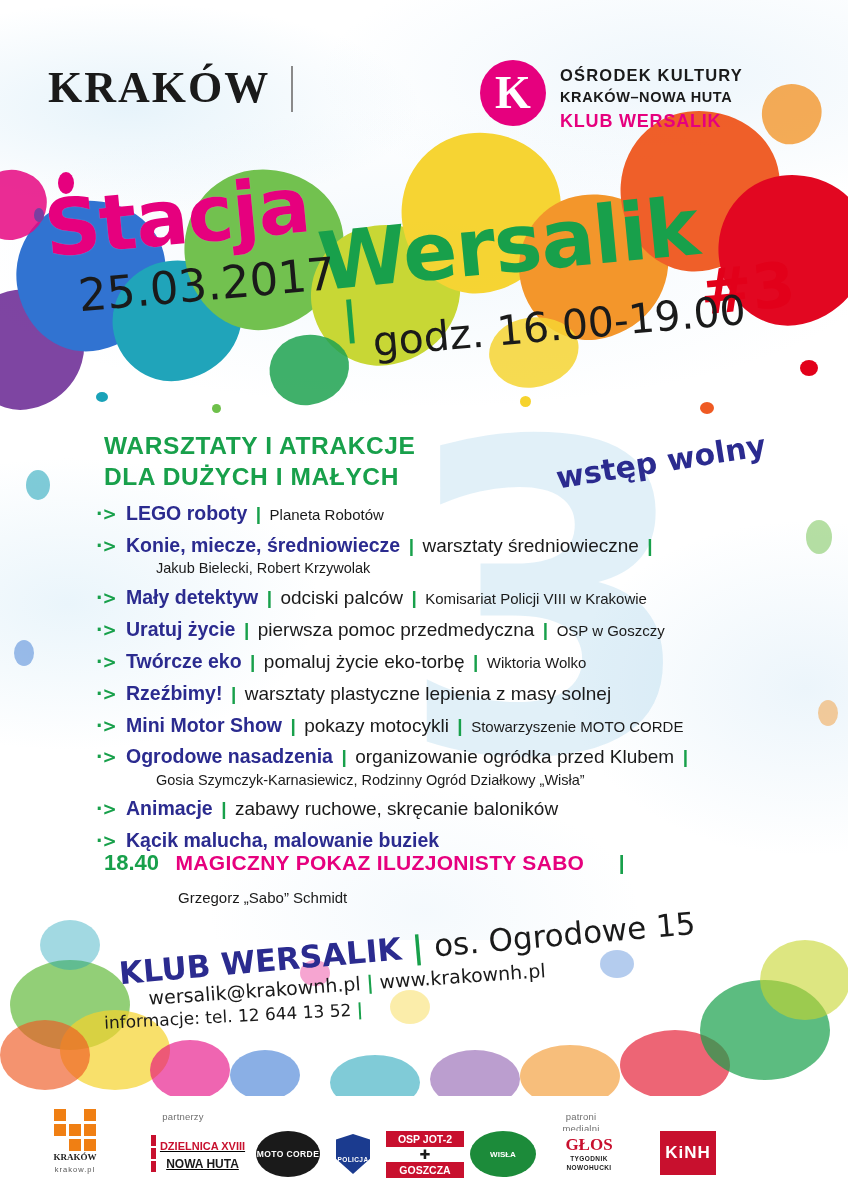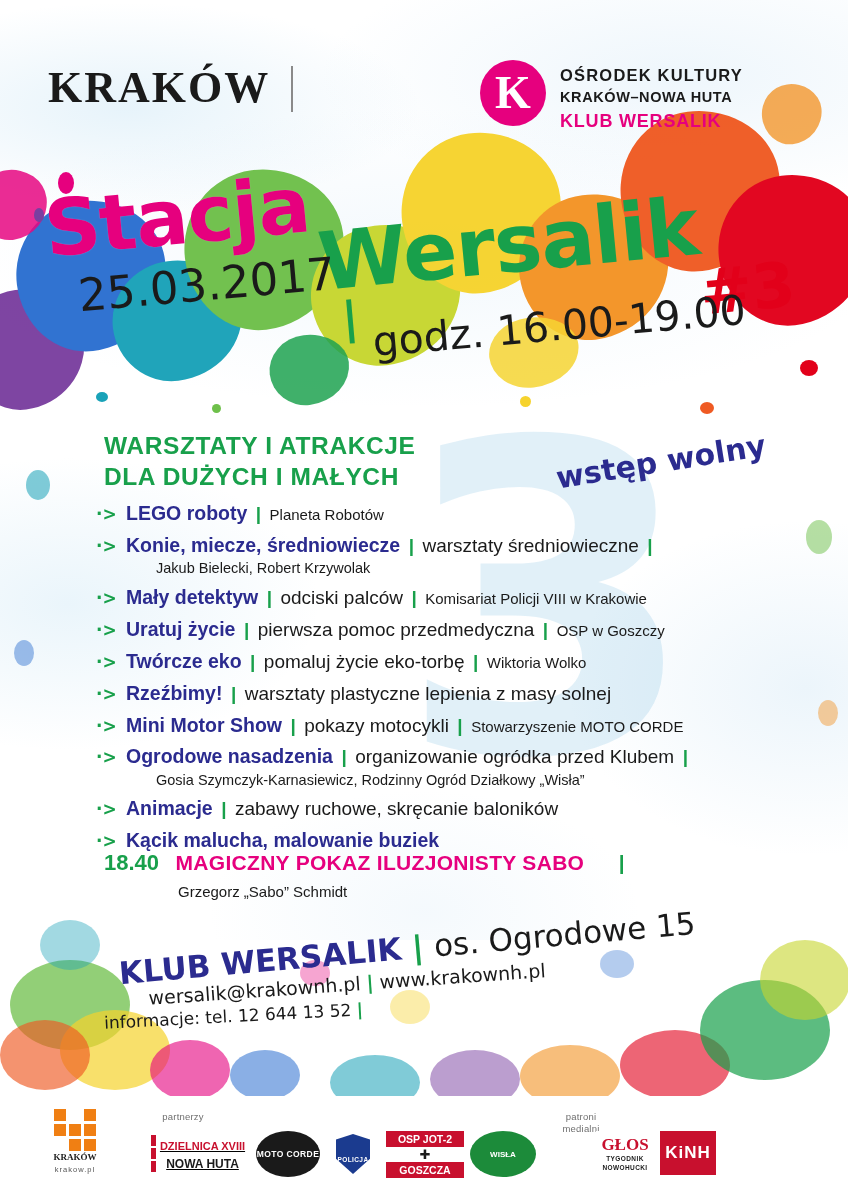--- a/index.html
+++ b/index.html
@@ -217,21 +217,21 @@
     font-family: "Liberation Sans", sans-serif;
     font-size: 22px; font-weight: 700; color: #18a04b;
   }
   .m-title {
     font-family: "Liberation Sans", sans-serif;
     font-size: 21px; font-weight: 700; color: #e6007e;
     margin-left: 12px; letter-spacing: 0.3px;
   }
   .m-pipe { color: #18a04b; font-weight: 700; font-size: 21px; margin-left: 30px; }
   .m-sub {
-    display: block; margin-top: 7px; margin-left: 74px;
+    display: block; margin-top: 13px; margin-left: 74px;
     font-size: 15px; color: #1a1a1a;
   }
 
   
   .addr { position: absolute; left: 0; top: 930px; width: 848px; z-index: 9; }
   .a-l1 {
     position: absolute; left: 118px; top: 0;
     transform: rotate(-5deg);
     font-family: "DejaVu Sans", sans-serif;
     font-size: 31px; font-weight: 700;
@@ -309,21 +309,21 @@
     color: #fff; font-size: 6.5px; text-align: center; letter-spacing: 0.4px;
   }
 
   .l-osp { left: 386px; width: 78px; background: #ffffff; border: none; }
   .l-osp .bar { background: #c8102e; color: #fff; font-size: 10.5px; font-weight: 700; padding: 2px 0; }
   .l-osp .cross { color: #1a1a1a; font-size: 13px; }
 
   .l-wis { left: 470px; width: 66px; height: 46px; border-radius: 50%; background: #1c8b3a; color: #fff; }
   .l-wis span { font-size: 8px; font-weight: 700; }
 
-  .l-glos { left: 596px; width: 58px; background: #ffffff; }
+  .l-glos { left: 560px; width: 58px; background: #ffffff; }
   .l-glos .g1 { color: #c8102e; font-family: "Liberation Serif", serif; font-weight: 700; font-size: 17px; line-height: 1; }
   .l-glos .g2 { color: #1a1a1a; font-size: 6.5px; font-weight: 700; letter-spacing: 0.4px; line-height: 1.3; margin-top: 2px; }
 
   .l-kinh { left: 660px; width: 56px; height: 44px; background: #c8102e; color: #fff; }
   .l-kinh span { font-family: Liberation Sans, sans-serif; font-size: 17px; font-weight: 700; letter-spacing: 1px; }
 </style>
 </head>
 <body>
 
 <div id="poster">

